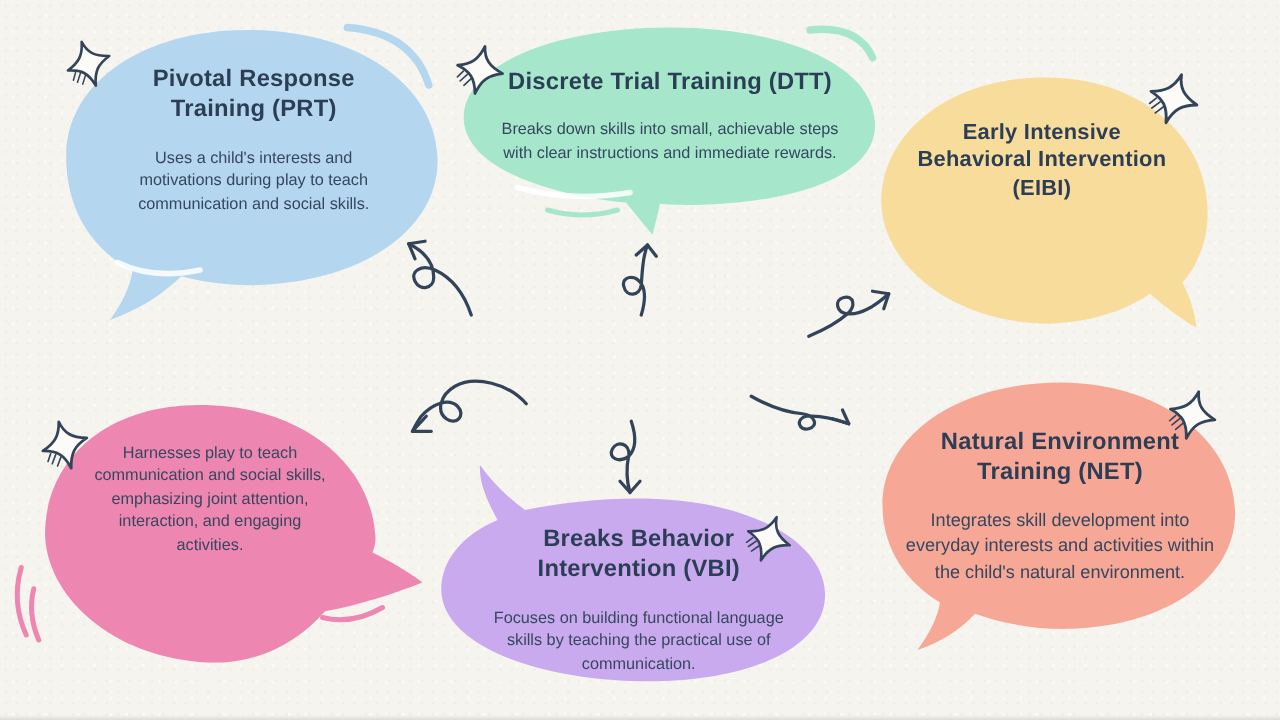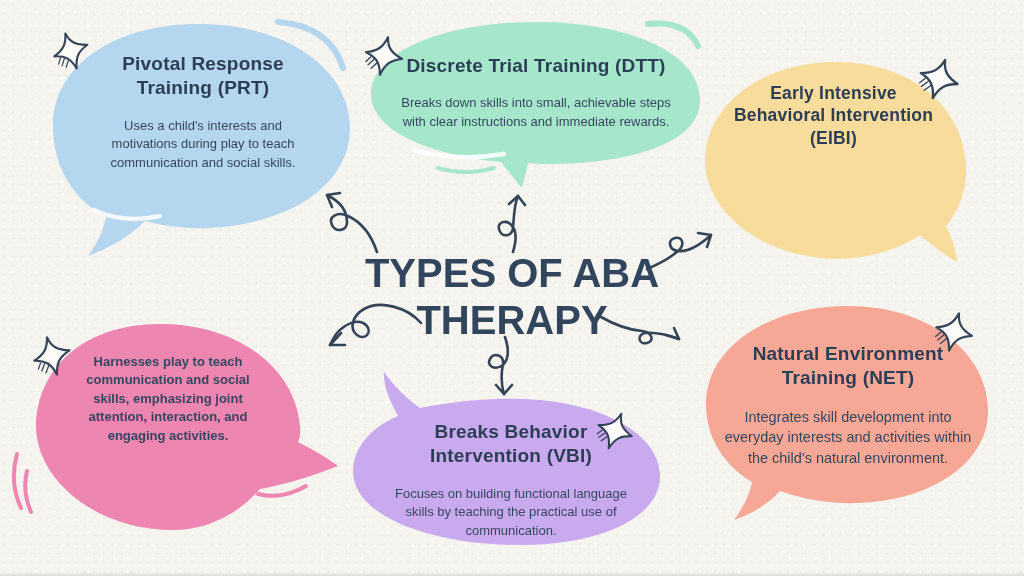--- a/index.html
+++ b/index.html
@@ -98,34 +98,34 @@
     <div class="btext" style="left:30px; top:22px; width:300px;">
       <h3 style="max-width:300px;">Discrete Trial Training (DTT)</h3>
       <p style="max-width:270px;">Breaks down skills into small, achievable steps with clear instructions and immediate rewards.</p>
     </div>
   </div>
 
   <div class="bubble eibi" style="left:696px; top:54px; width:275px; height:235px;">
     <svg class="blob" width="275" height="235" viewBox="0 0 275 235">
       <path class="blob-shape" d="M 140,8 C 216,8 268,54 270,112 C 271,135 264,156 250,172 C 256,184 260,196 261,208 C 247,200 234,190 224,181 C 202,196 174,204 142,205 C 66,204 10,158 9,108 C 9,52 64,8 140,8 Z" fill="#f8dc9b"></path>
     </svg>
-    <div class="btext" style="left:20px; top:12px; width:235px;">
+    <div class="btext" style="left:20px; top:24px; width:235px;">
       <h3 style="max-width:205px;">Early Intensive Behavioral Intervention (EIBI)</h3>
     </div>
   </div>
 
   <div class="bubble esdm" style="left:8px; top:316px; width:345px; height:240px;">
     <svg class="blob" width="345" height="240" viewBox="0 0 345 240">
       <path class="blob-shape" d="M 152,8 C 230,8 287,52 292,110 C 293,116 292,121 290,126 C 304,133 318,141 330,150 C 307,159 280,168 252,173 C 230,198 202,212 170,214 C 92,216 30,167 28,112 C 28,54 74,8 152,8 Z" fill="#ee86b2"></path>
       <path class="accent thin" d="M 9,138 Q 1,166 13,192" stroke="#ee86b2"></path>
       <path class="accent thin" d="M 19,155 Q 14,175 23,196" stroke="#ee86b2"></path>
       <path class="accent thin" d="M 250,178 Q 274,184 298,170" stroke="#ee86b2"></path>
     </svg>
     <div class="btext" style="left:40px; top:26px; width:240px;">
-      <p style="max-width:200px;font-weight:bold;">Harnesses play to teach communication and social skills, emphasizing joint attention, interaction, and engaging activities.</p>
+      <p style="max-width:200px;">Harnesses play to teach communication and social skills, emphasizing joint attention, interaction, and engaging activities.</p>
     </div>
   </div>
 
   <div class="bubble vbi" style="left:336px; top:366px; width:335px; height:195px;">
     <svg class="blob" width="335" height="195" viewBox="0 0 335 195">
       <path class="blob-shape" d="M 62,50 C 54,35 47,20 48,6 C 58,20 70,32 84,42 C 115,36 150,32 185,33 C 262,35 322,66 324,108 C 326,150 268,178 188,179 C 100,180 18,152 17,106 C 17,82 34,62 62,50 Z" fill="#c9aaee"></path>
     </svg>
     <div class="btext" style="left:35px; top:38px; width:280px;">
       <h3 style="max-width:200px;">Breaks Behavior Intervention (VBI)</h3>
       <p style="max-width:245px;">Focuses on building functional language skills by teaching the practical use of communication.</p>
@@ -172,18 +172,14 @@
         <path class="star-hatch" d="M10,28 L6,34 M14,30 L9,37 M18,33 L13,40"></path>
       </svg>
   </div>
   <div class="star" style="left:932px; top:310px; width:44px; height:44px; transform:rotate(15deg);">
     <svg width="44" height="44" viewBox="0 0 48 48">
         <path class="star-body" d="M24,3 C26,14 31,19 44,23 C32,27 27,32 24,45 C21,32 16,27 4,24 C16,20 21,15 24,3 Z"></path>
         <path class="star-hatch" d="M10,28 L6,34 M14,30 L9,37 M18,33 L13,40"></path>
       </svg>
   </div>
 
-  <h1 class="title">
-    <span>TYPES OF ABA</span>
-    <span>THERAPY</span>
-  </h1>
 
 </div>
 
 </body></html>

